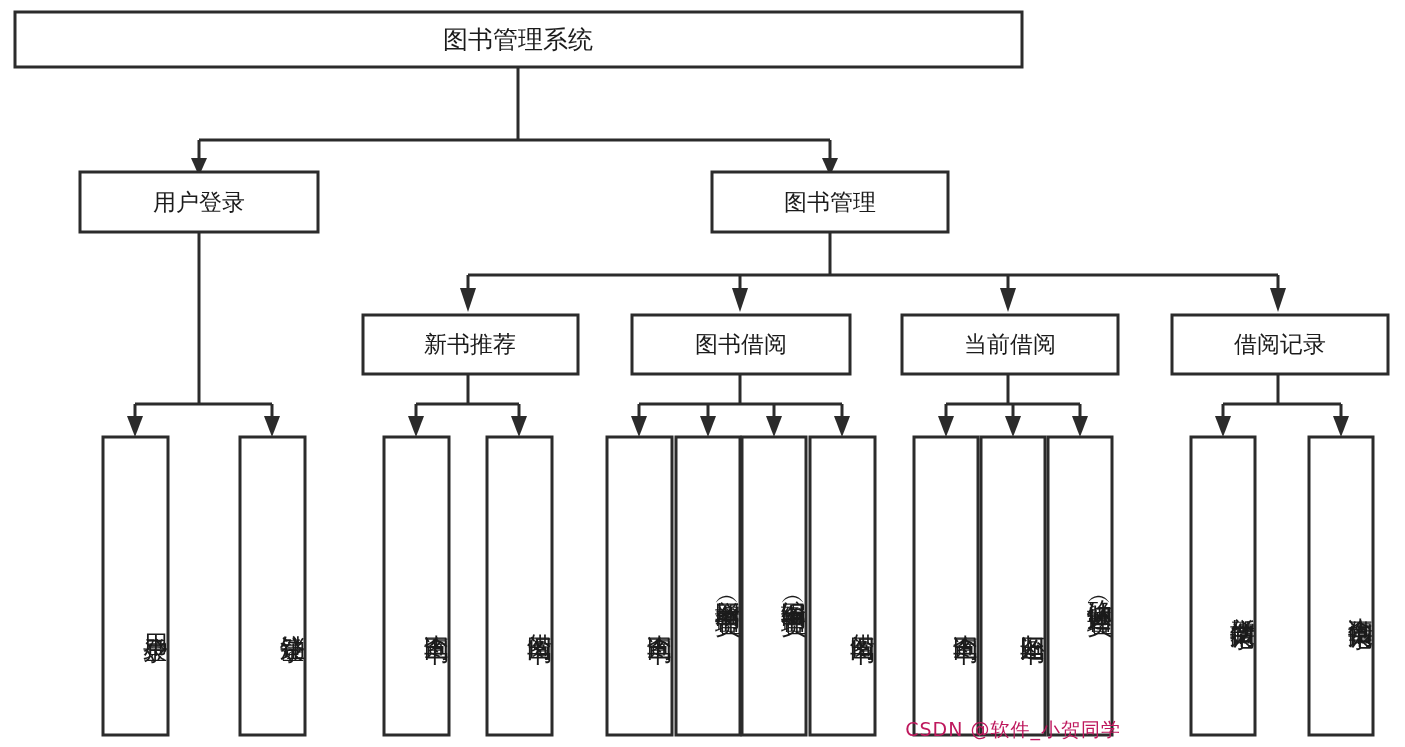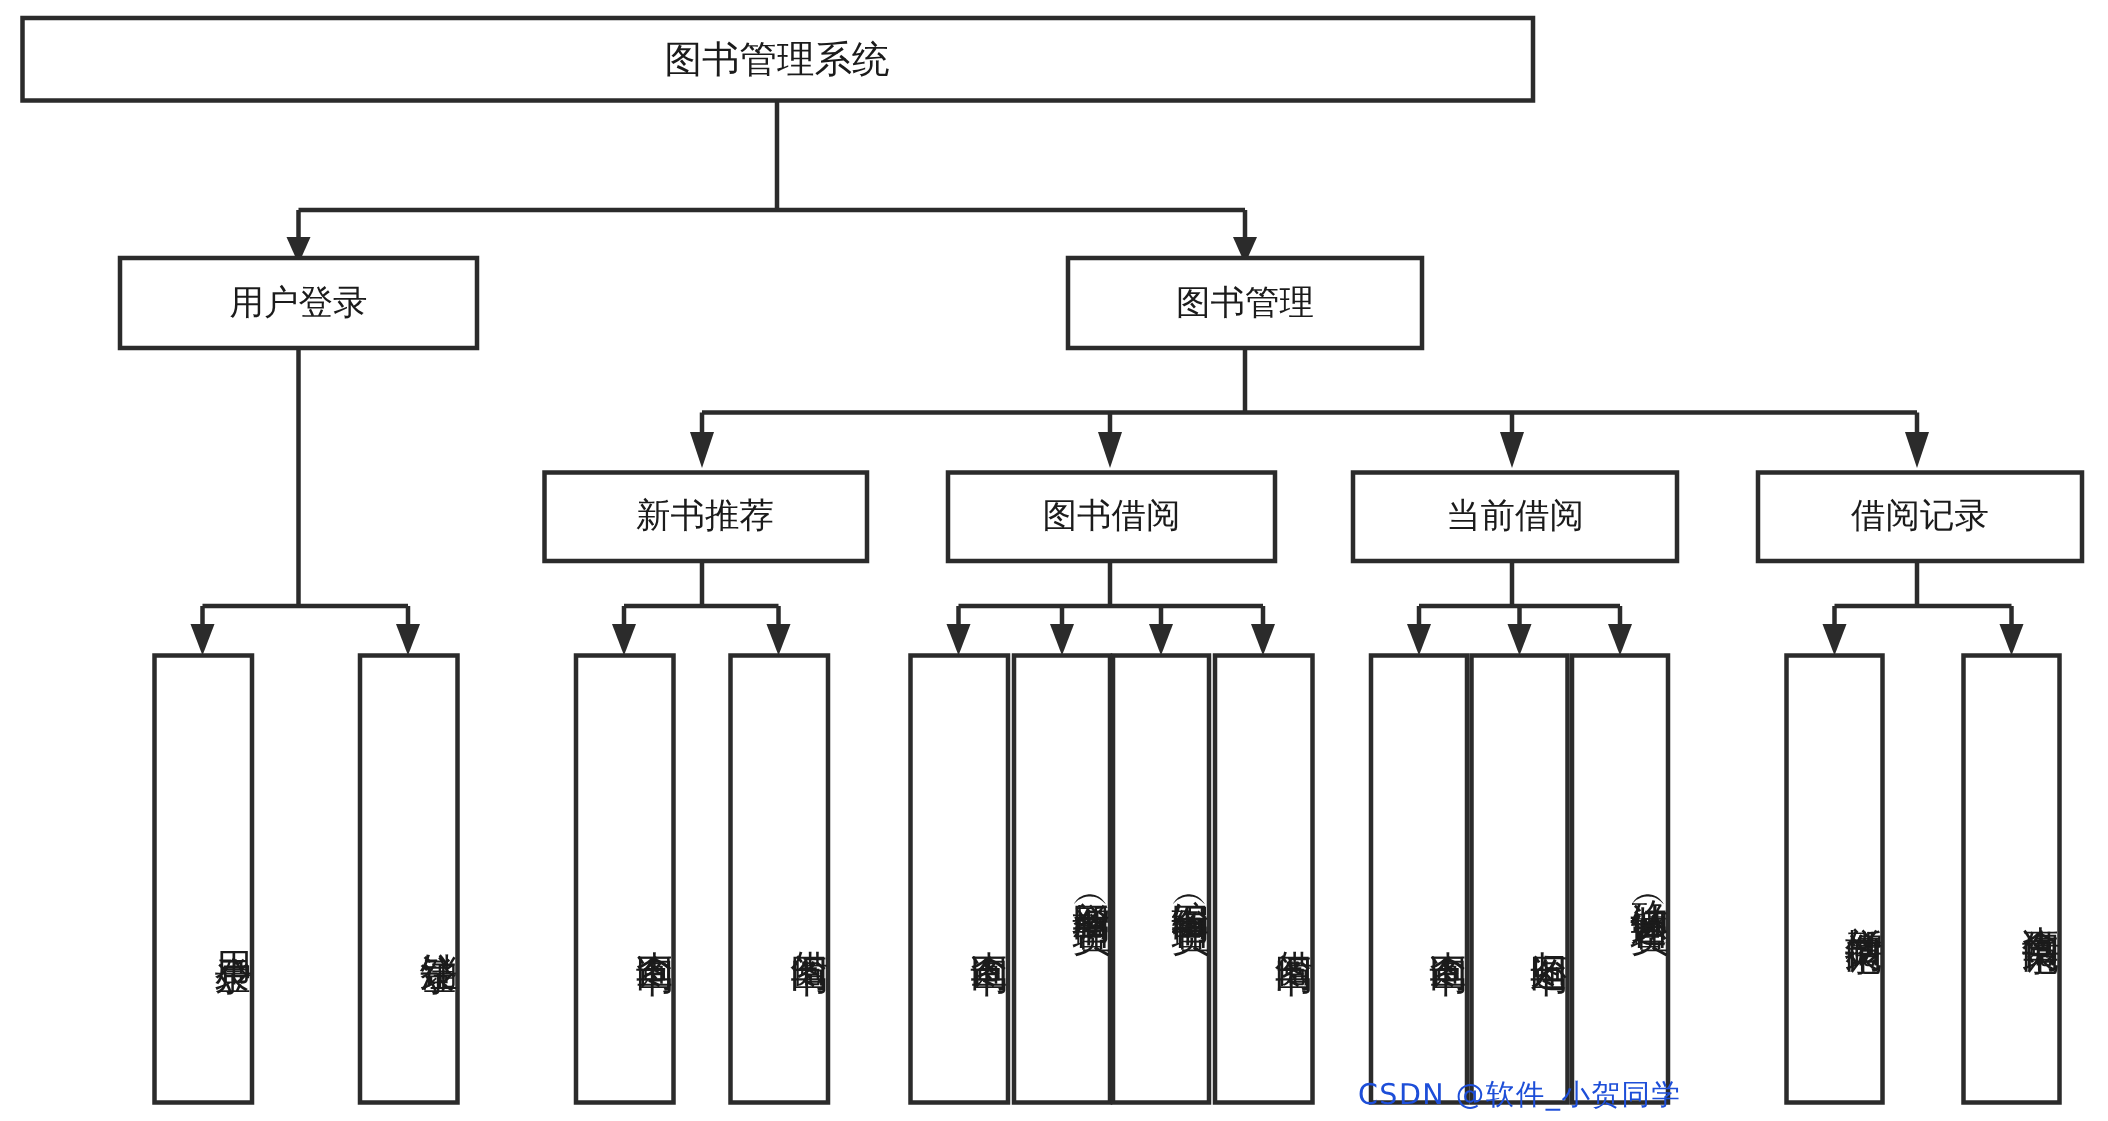--- a/index.html
+++ b/index.html
@@ -35,21 +35,21 @@
     justify-content:center;
     white-space:nowrap;
     pointer-events:none;
   }
   .watermark{
     position:absolute;
     right:8px;
     bottom:4px;
     font-family:"DejaVu Sans","Liberation Sans",sans-serif;
     font-size:19px;
-    color:#1d4ed8;
+    color:#be185d;
     letter-spacing:1px;
     white-space:nowrap;
     margin-left:28px;
   }
 </style>
 </head>
 <body>
 
 <div id="stage">
 

